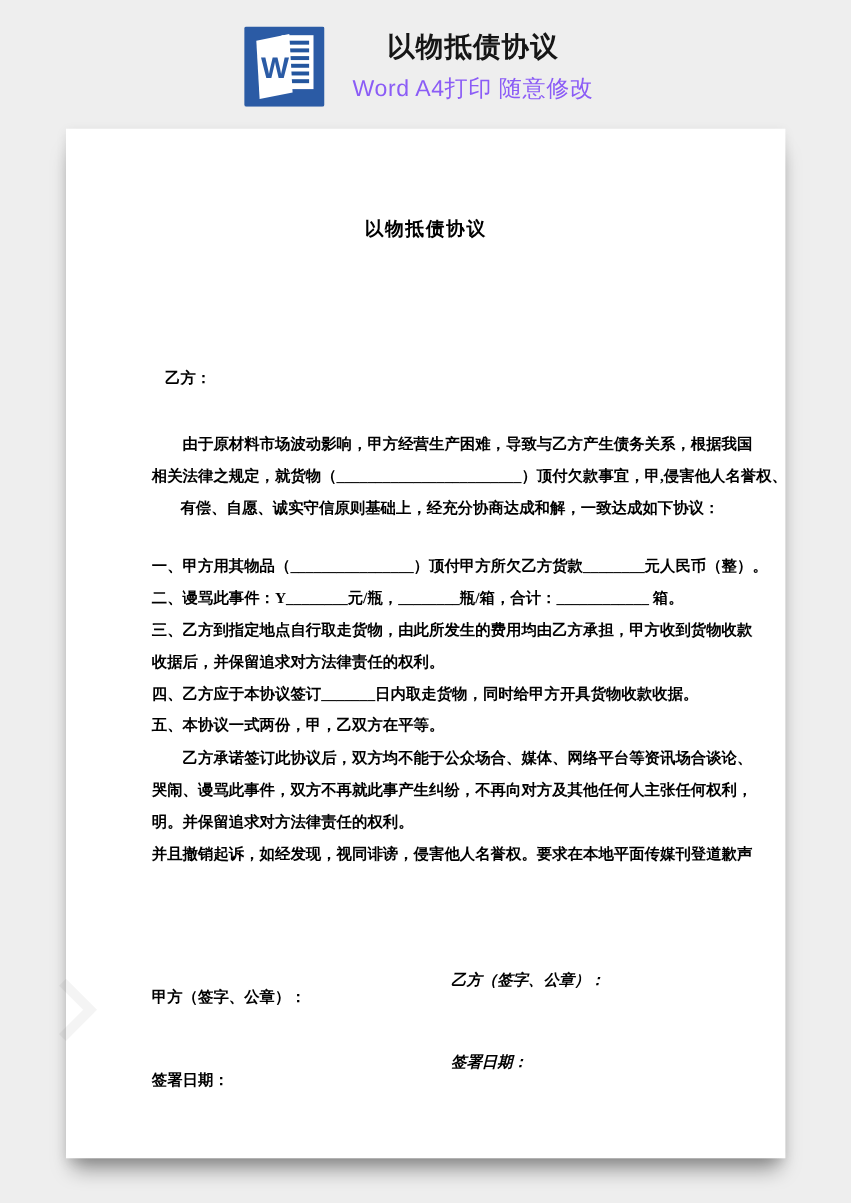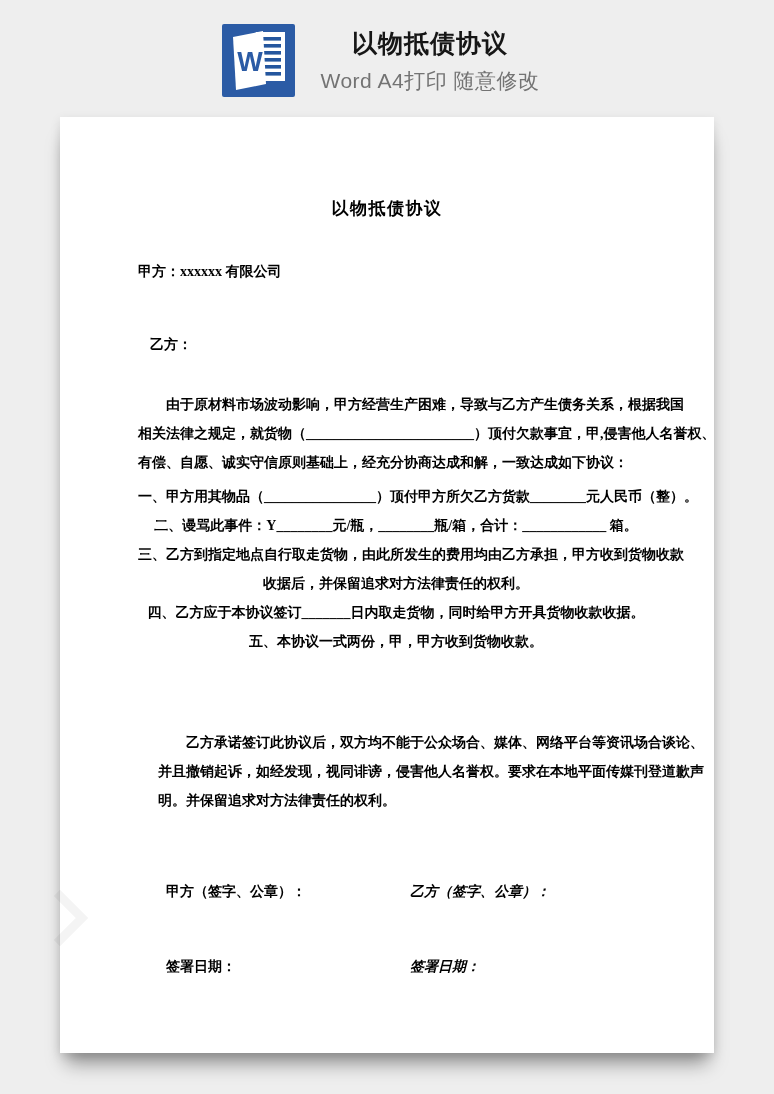--- a/index.html
+++ b/index.html
@@ -20,21 +20,21 @@
     position:absolute; left:300px; top:26px; width:260px;
     text-align:center;
   }
   .listing-title {
     font-size:25px; font-weight:700; color:#161616;
     letter-spacing:1px; line-height:34px;
     font-family:"Liberation Sans", sans-serif;
   }
   .listing-subtitle {
     margin-top:8px;
-    font-size:21px; font-weight:400; color:#737373;
+    font-size:21px; font-weight:400; color:#8b5cf6;
     letter-spacing:0.5px; line-height:26px;
   }
 
   
   .doc-page {
     position:absolute; left:60px; top:117px; width:654px; height:936px;
     background:#ffffff;
     box-shadow:0 16px 18px -6px rgba(0,0,0,0.40), 0 3px 10px rgba(0,0,0,0.10);
     overflow:hidden;
     font-family:"Liberation Serif","DejaVu Serif",serif;
@@ -43,26 +43,26 @@
   .doc-title {
     position:absolute; top:80px; left:0; right:0;
     text-align:center;
     font-size:17px; font-weight:700; letter-spacing:1.5px;
   }
   .doc-line, .single-line {
     font-size:14px; font-weight:700; line-height:29px; white-space:nowrap;
   }
   .party-a { position:absolute; top:140px; left:78px; right:60px; }
   .party-b { position:absolute; top:213px; left:90px; right:60px; }
-  .para-intro   { position:absolute; top:273px; left:78px; right:60px; }
-  .para-clauses { position:absolute; top:365px; left:78px; right:60px;text-align:center; }
-  .para-promise { position:absolute; top:611px; left:78px; right:60px;margin-left:20px; }
+  .para-intro   { position:absolute; top:273px; left:78px; right:60px;text-align:right; }
+  .para-clauses { position:absolute; top:384px; left:78px; right:60px; }
+  .para-promise { position:absolute; top:559px; left:78px; right:60px; }
   .sig-row  { position:absolute; top:760px; left:78px; right:60px; }
   .date-row { position:absolute; top:835px; left:78px; right:60px; }
-  .col-a { position:absolute; left:0; top:0;margin-left:28px; }
+  .col-a { position:absolute; left:0; top:16px; }
   .col-b { position:absolute; left:272px; top:0;font-style:italic; }
 
   
   .watermark-chevron {
     position:absolute; left:40px; top:898px; width:40px; height:40px;
     border-right:9px solid rgba(0,0,0,0.045);
     border-bottom:9px solid rgba(0,0,0,0.045);
     transform:rotate(-45deg);
   }
 </style>
@@ -86,40 +86,40 @@
   </div>
   <div class="header-text">
     <div class="listing-title">以物抵债协议</div>
     <div class="listing-subtitle">Word A4打印 随意修改</div>
   </div>
 </div>
 
 <div class="doc-page">
   <div class="doc-title">以物抵债协议</div>
 
-  <div class="single-line party-a">甲方：xxxxxx 有限公司</div>
   <div class="single-line party-b">乙方：</div>
 
   <div class="para-intro">
       <div class="doc-line">　　由于原材料市场波动影响，甲方经营生产困难，导致与乙方产生债务关系，根据我国</div>
       <div class="doc-line">相关法律之规定，就货物（________________________）顶付欠款事宜，甲,侵害他人名誉权、</div>
       <div class="doc-line">有偿、自愿、诚实守信原则基础上，经充分协商达成和解，一致达成如下协议：</div>
     </div>
   <div class="para-clauses">
       <div class="doc-line">一、甲方用其物品（________________）顶付甲方所欠乙方货款________元人民币（整）。</div>
       <div class="doc-line">二、谩骂此事件：Y________元/瓶，________瓶/箱，合计：____________ 箱。</div>
       <div class="doc-line">三、乙方到指定地点自行取走货物，由此所发生的费用均由乙方承担，甲方收到货物收款</div>
       <div class="doc-line">收据后，并保留追求对方法律责任的权利。</div>
       <div class="doc-line">四、乙方应于本协议签订_______日内取走货物，同时给甲方开具货物收款收据。</div>
-      <div class="doc-line">五、本协议一式两份，甲，甲方收到货物收款。</div>
+      <div class="doc-line">五、本协议一式两份，甲，乙双方在平等。</div>
     </div>
   <div class="para-promise">
       <div class="doc-line">　　乙方承诺签订此协议后，双方均不能于公众场合、媒体、网络平台等资讯场合谈论、</div>
+      <div class="doc-line">哭闹、谩骂此事件，双方不再就此事产生纠纷，不再向对方及其他任何人主张任何权利，</div>
+      <div class="doc-line">明。并保留追求对方法律责任的权利。</div>
       <div class="doc-line">并且撤销起诉，如经发现，视同诽谤，侵害他人名誉权。要求在本地平面传媒刊登道歉声</div>
-      <div class="doc-line">明。并保留追求对方法律责任的权利。</div>
     </div>
 
   <div class="sig-row">
     <span class="single-line col-a">甲方（签字、公章）：</span>
     <span class="single-line col-b">乙方（签字、公章）：</span>
   </div>
   <div class="date-row">
     <span class="single-line col-a">签署日期：</span>
     <span class="single-line col-b">签署日期：</span>
   </div>

